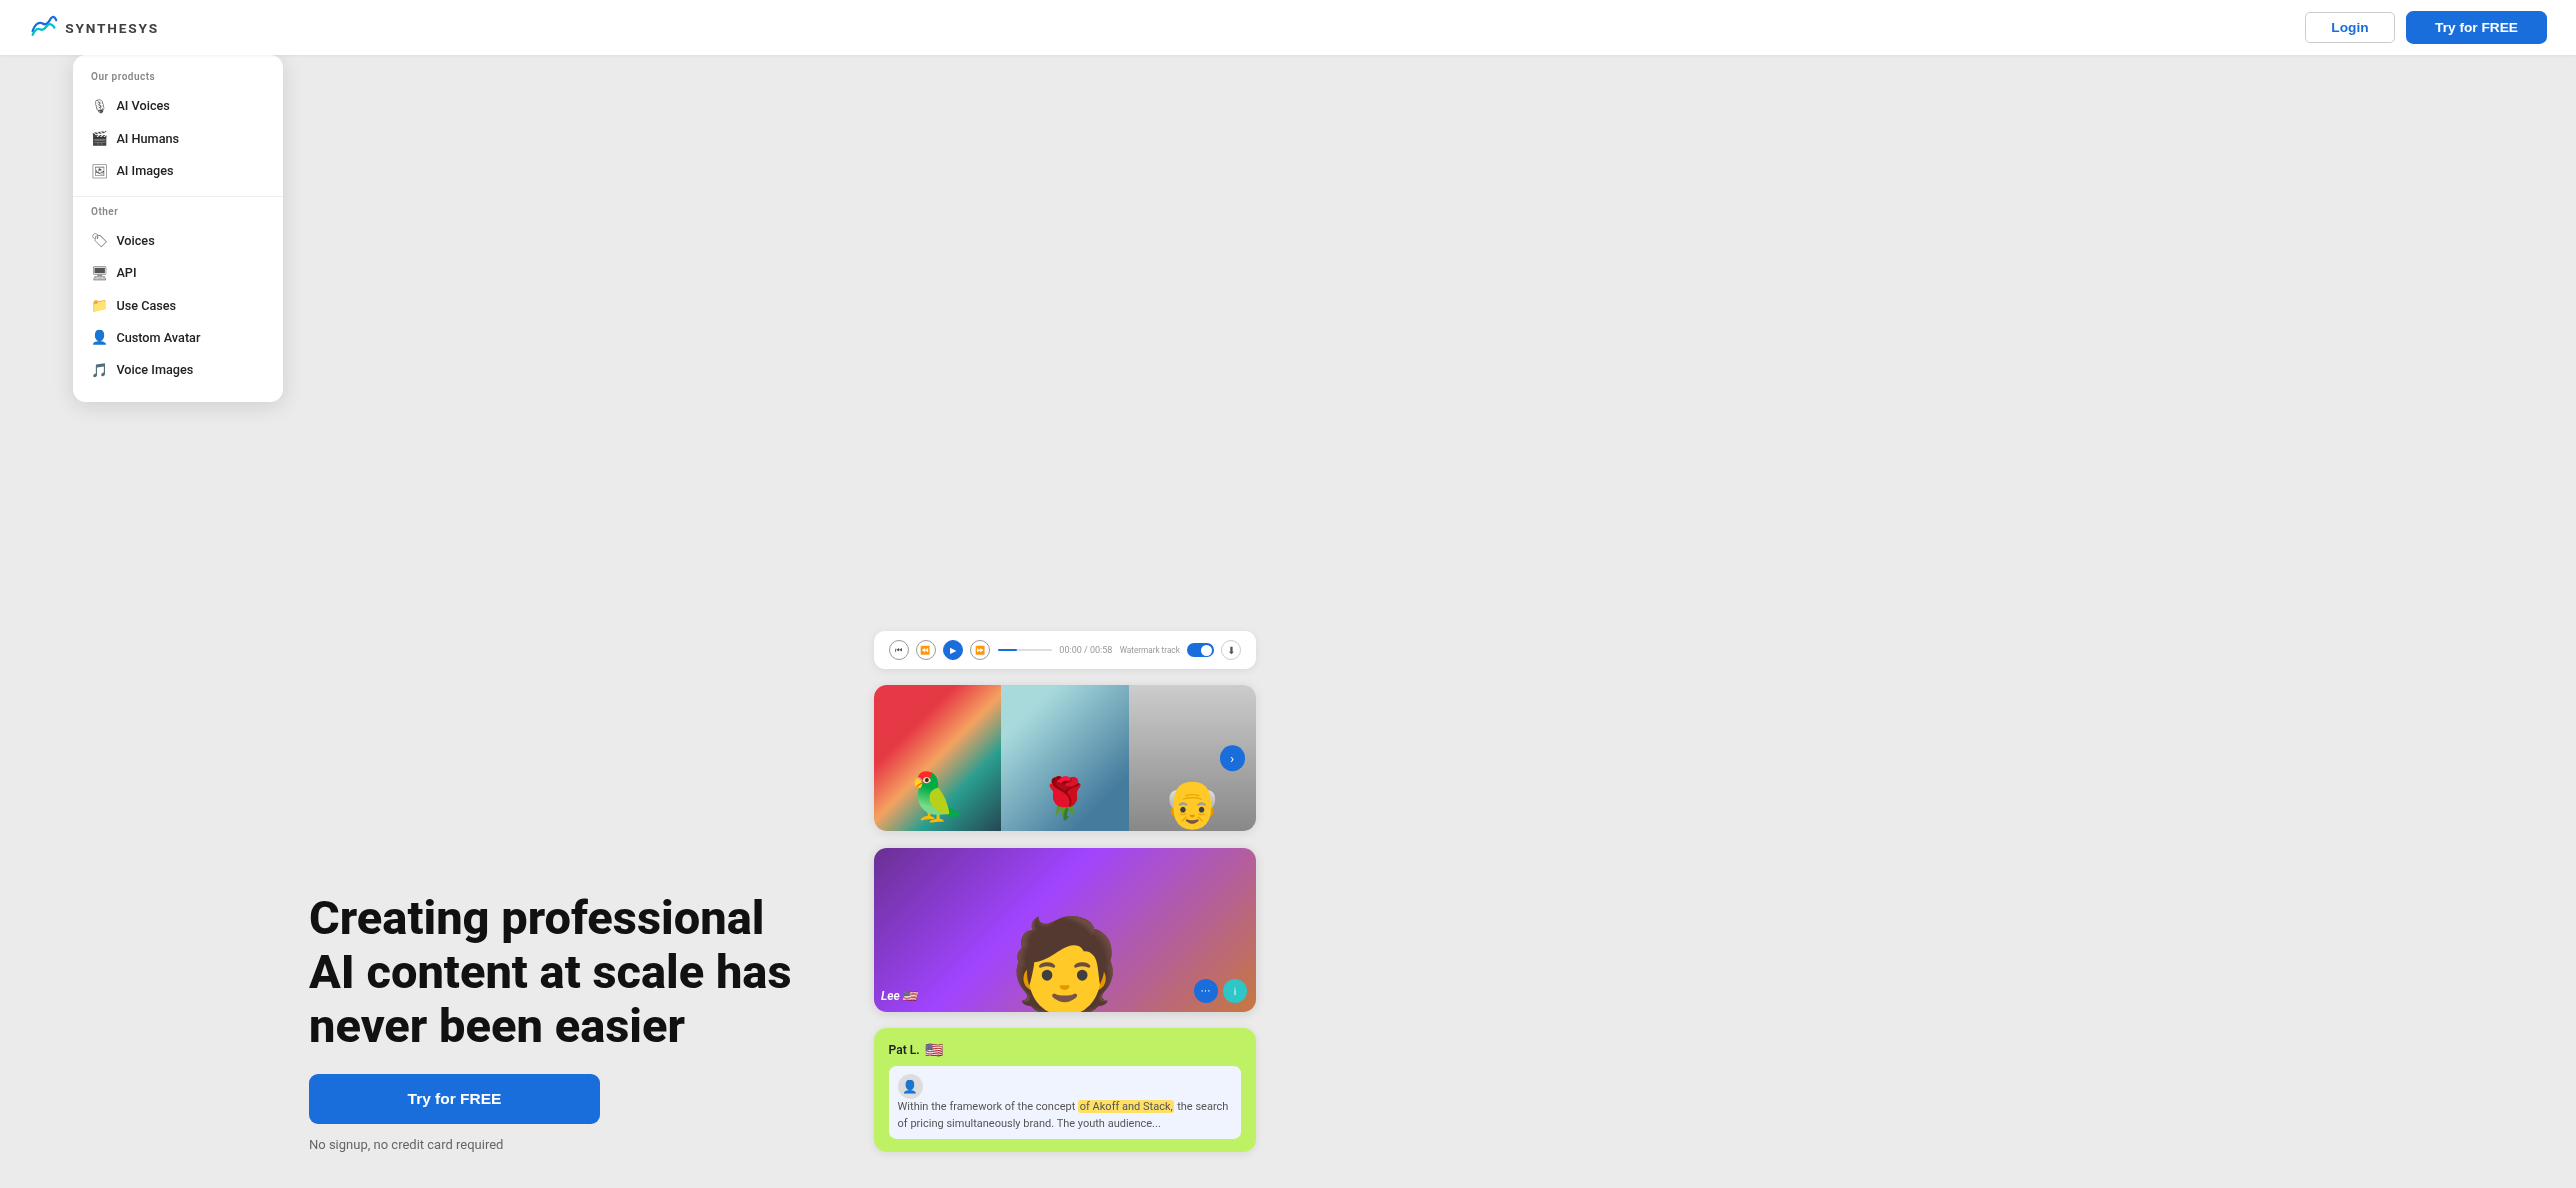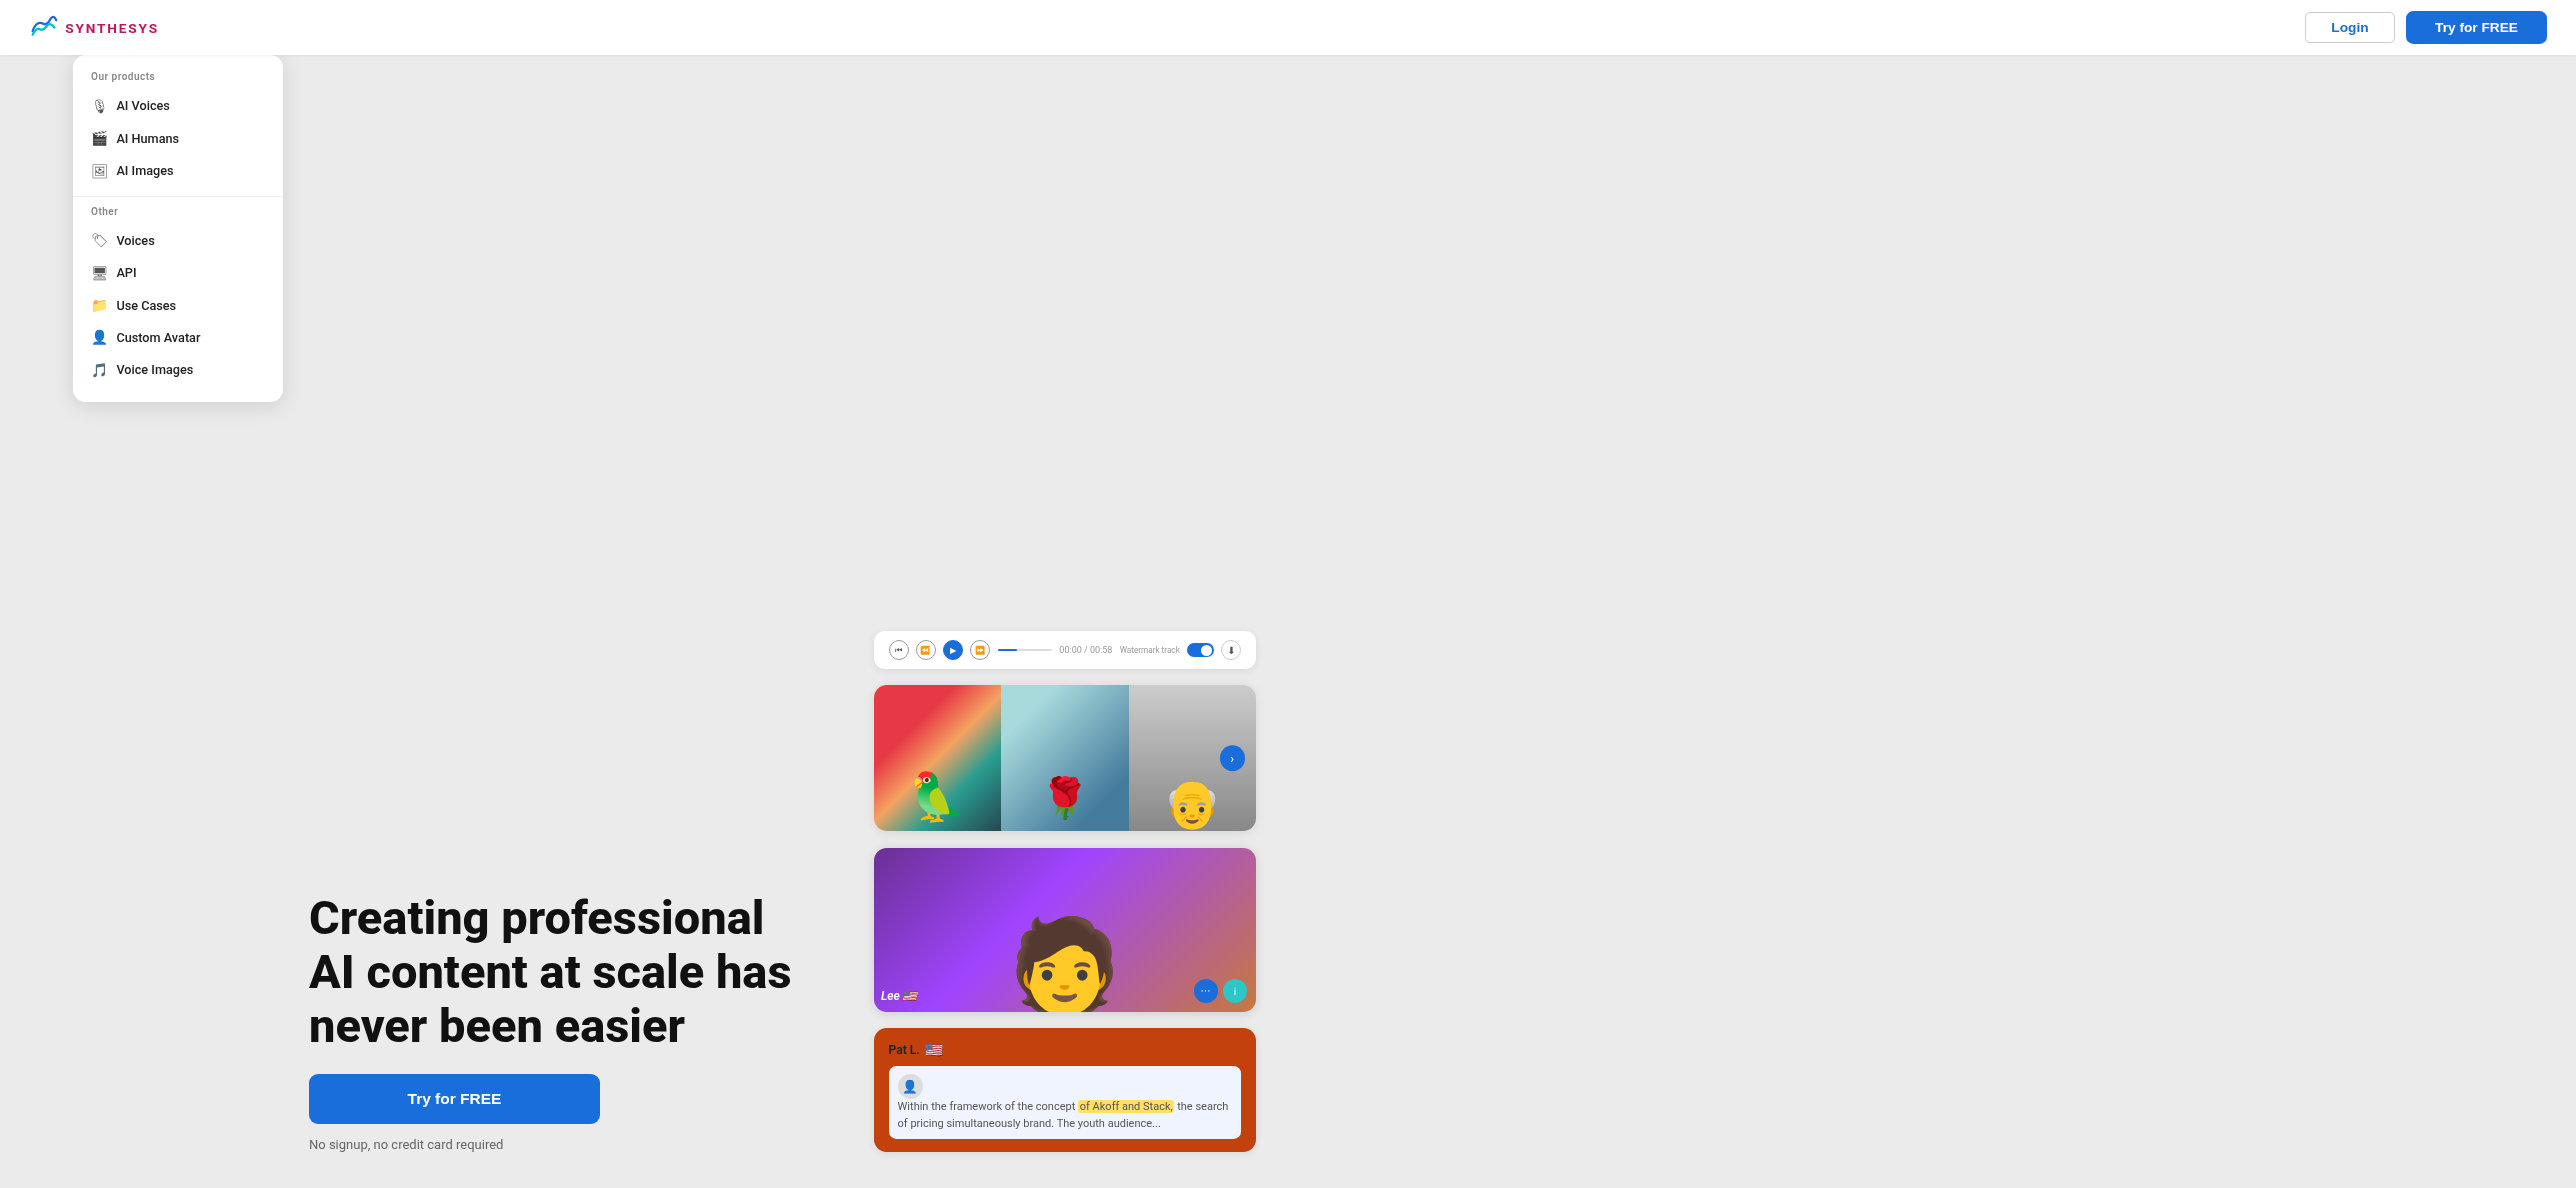--- a/index.html
+++ b/index.html
@@ -29,21 +29,21 @@
       gap: 7.3px;
     }
     .logo-icon {
       width: 29px;
       height: 29px;
     }
     .logo-text {
       font-size: 13.7px;
       font-weight: 700;
       letter-spacing: 1.8px;
-      color: #be185d;
+      color: #404040;
     }
     .nav-right {
       display: flex;
       align-items: center;
       gap: 11px;
     }
     .btn-login {
       background: #fff;
       border: 1.4px solid #ccc;
       border-radius: 5px;
@@ -343,21 +343,21 @@
       background: #1a6edb;
       display: flex; align-items: center; justify-content: center;
       color: #fff; font-size: 10px; cursor: pointer;
     }
     .avatar-action-btn.info {
       background: #2dc7c7;
     }
 
     
     .comment-card {
-      background: #c2410c;
+      background: #bef264;
       border-radius: 12.7px;
       padding: 12.7px 14.6px;
       box-shadow: 0 1.8px 9px rgba(0,0,0,0.08);
     }
     .comment-header {
       display: flex;
       align-items: center;
       gap: 5.5px;
       margin-bottom: 7.3px;
     }

